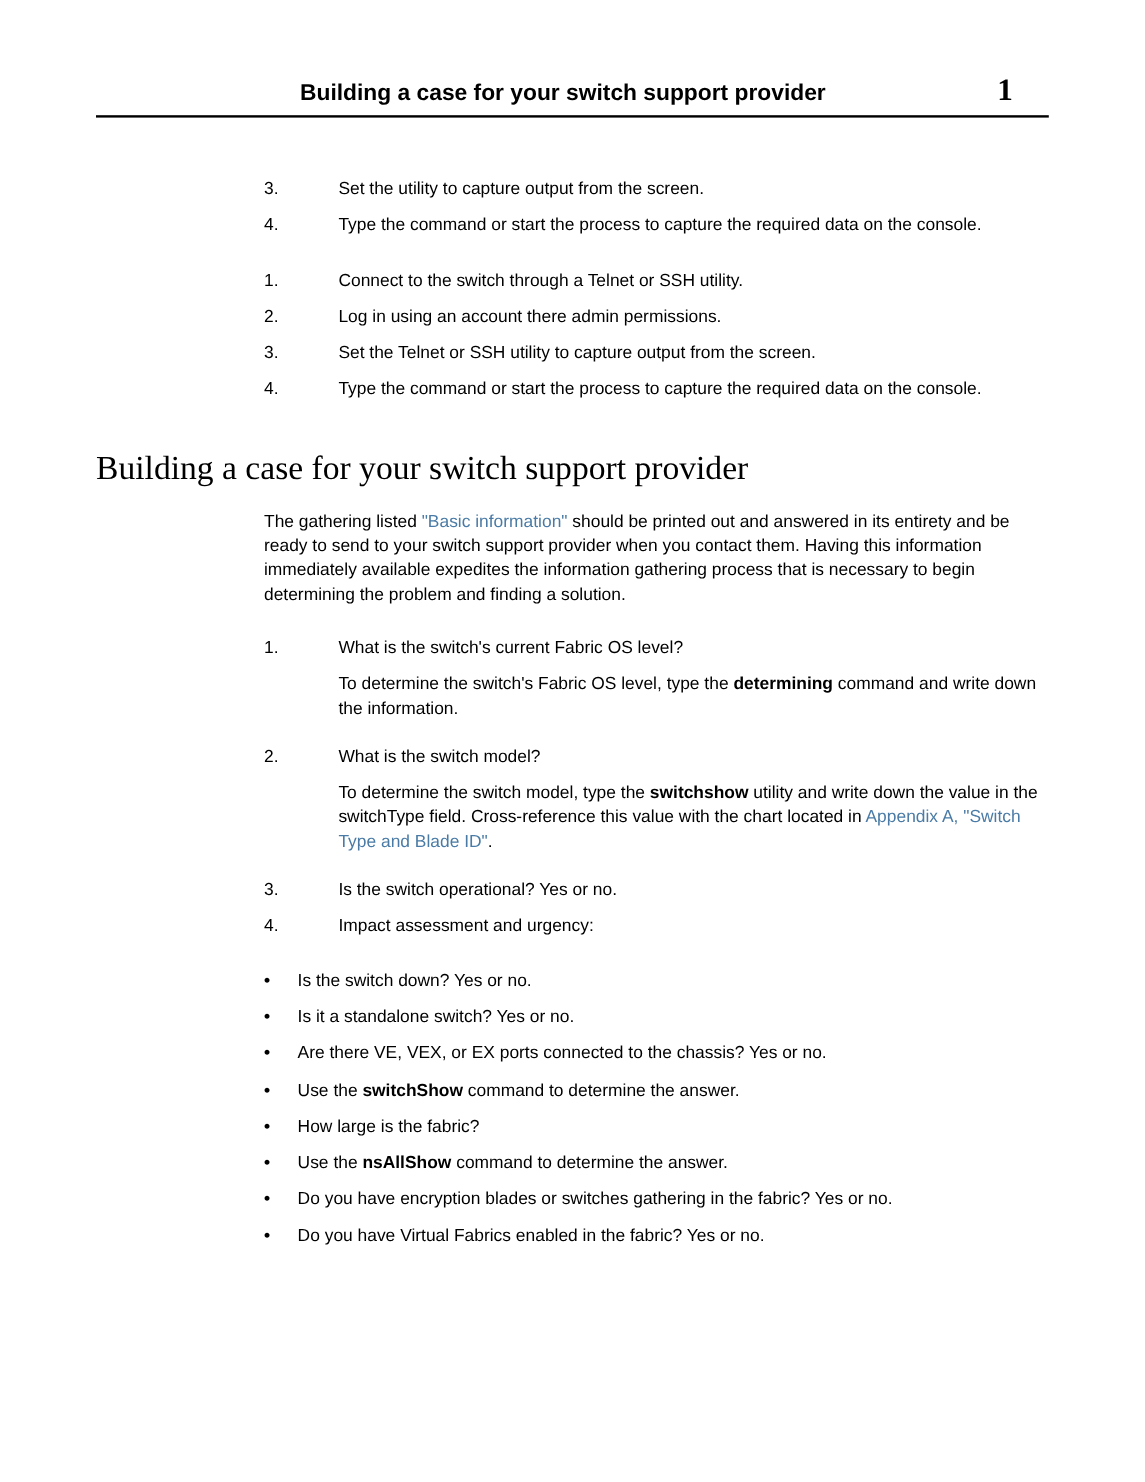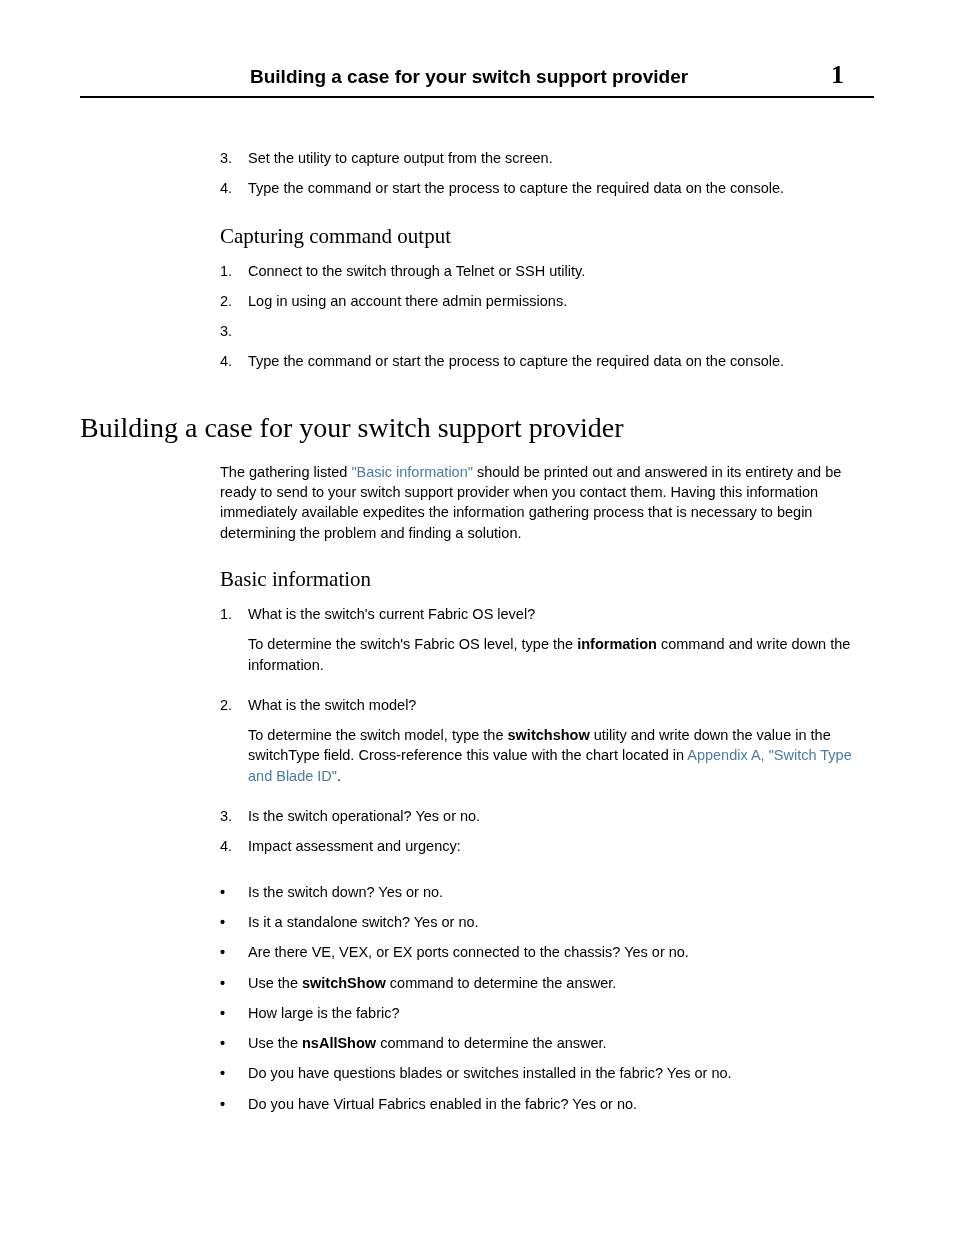--- a/index.html
+++ b/index.html
@@ -44,20 +44,21 @@
       margin-bottom: 10px;
       font-size: 14.5px;
       line-height: 1.4;
     }
     ol.numbered > li .num {
       width: 28px;
       flex-shrink: 0;
     }
     ol.numbered > li .txt {
       flex: 1;
+      margin-left: 34px;
     }
     .para-indent {
       margin-top: 10px;
       margin-bottom: 10px;
     }
     h2.subsection {
       font-family: Georgia, 'Times New Roman', serif;
       font-size: 21px;
       font-weight: normal;
       margin: 20px 0 12px 0;
@@ -117,57 +118,56 @@
       <span class="txt">
         <span>Set the utility to capture output from the screen.</span>
       </span>
     </li>
     <li>
       <span class="num">4.</span>
       <span class="txt">Type the command or start the process to capture the required data on the console.</span>
     </li>
   </ol>
 
-  <h2 class="subsection">Capturing command output</h2>
   <ol class="numbered">
     <li>
       <span class="num">1.</span>
       <span class="txt">Connect to the switch through a Telnet or SSH utility.</span>
     </li>
     <li>
       <span class="num">2.</span>
       <span class="txt">Log in using an account there admin permissions.</span>
     </li>
     <li>
       <span class="num">3.</span>
       <span class="txt">
+        <span>Set the Telnet or SSH utility to capture output from the screen.</span>
       </span>
     </li>
     <li>
       <span class="num">4.</span>
       <span class="txt">Type the command or start the process to capture the required data on the console.</span>
     </li>
   </ol>
 </div>
 
 <h1 class="section">Building a case for your switch support provider</h1>
 
 <div class="content-wrap">
   <p class="intro-para">
     <span>The gathering listed </span><span class="link">"Basic information"</span><span> should be printed out and answered in its entirety and be ready to send to your switch support provider when you contact them. Having this information immediately available expedites the information gathering process that is necessary to begin determining the problem and finding a solution.</span>
   </p>
 
-  <h2 class="subsection">Basic information</h2>
   <ol class="numbered">
     <li>
       <span class="num">1.</span>
       <span class="txt">
         <span>What is the switch's current Fabric OS level?</span>
         <div class="para-indent">
-          <span>To determine the switch's Fabric OS level, type the </span><span class="bold">information</span><span> command and write down the information.</span>
+          <span>To determine the switch's Fabric OS level, type the </span><span class="bold">determining</span><span> command and write down the information.</span>
         </div>
       </span>
     </li>
     <li>
       <span class="num">2.</span>
       <span class="txt">
         <span>What is the switch model?</span>
         <div class="para-indent">
           <span>To determine the switch model, type the </span><span class="bold">switchshow</span><span> utility and write down the value in the </span><span class="italic">switchType</span><span> field. Cross-reference this value with the chart located in </span><span class="link">Appendix A, "Switch Type and Blade ID"</span><span>.</span>
         </div>
@@ -203,21 +203,21 @@
     <li>
         <span class="dot">•</span>
         <span class="txt">How large is the fabric?</span>
       </li>
     <li>
         <span class="dot">•</span>
         <span class="txt"><span>Use the </span><span class="bold">nsAllShow</span><span> command to determine the answer.</span></span>
       </li>
     <li>
         <span class="dot">•</span>
-        <span class="txt">Do you have questions blades or switches installed in the fabric? Yes or no.</span>
+        <span class="txt">Do you have encryption blades or switches gathering in the fabric? Yes or no.</span>
       </li>
     <li>
         <span class="dot">•</span>
         <span class="txt">Do you have Virtual Fabrics enabled in the fabric? Yes or no.</span>
       </li>
 
   </ul>
 </div>
 
 </body></html>

